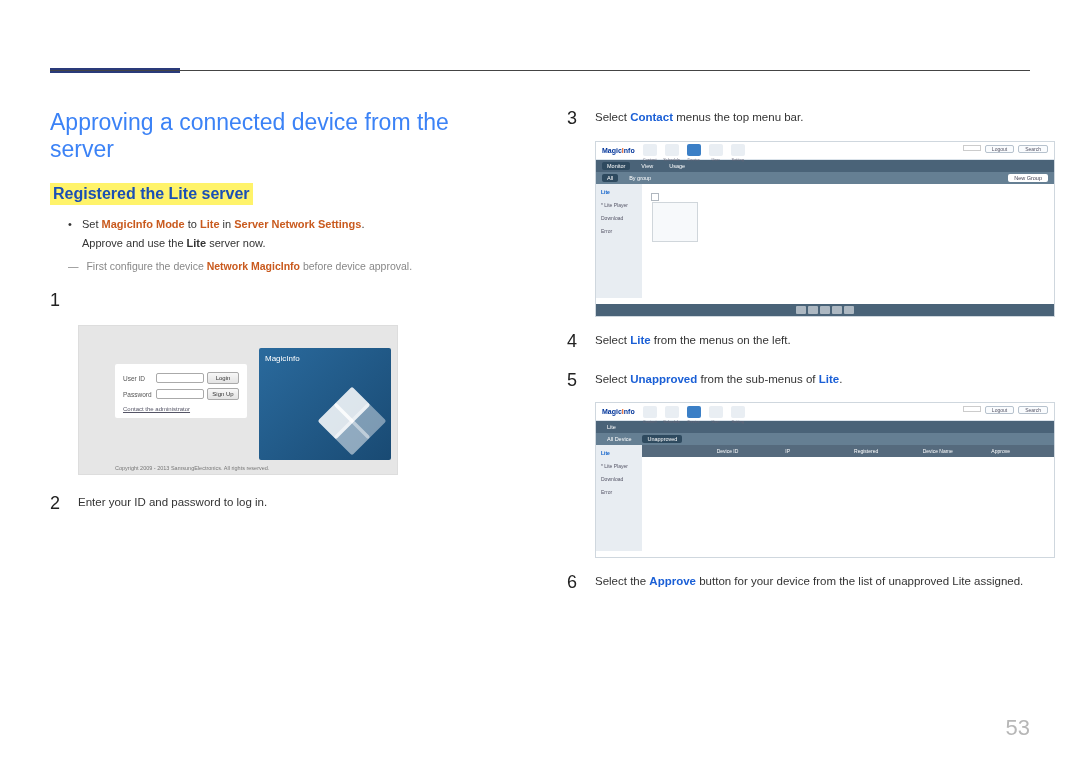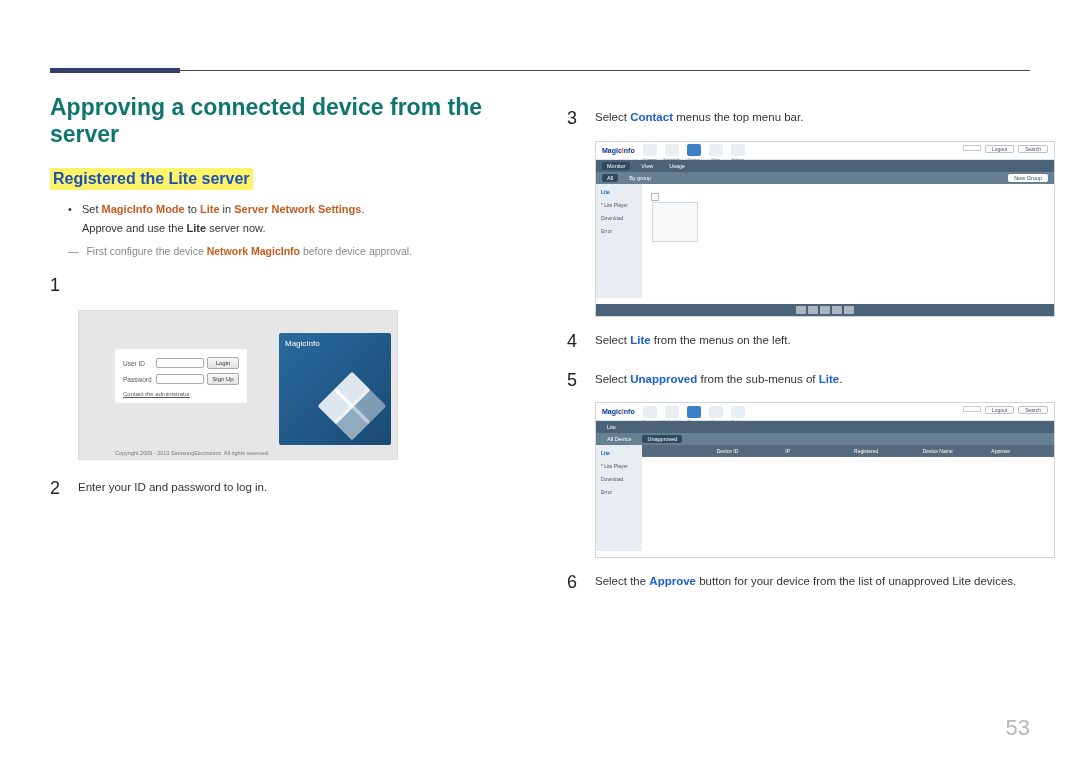--- a/index.html
+++ b/index.html
@@ -29,23 +29,24 @@
   }
   .columns {
     display: flex;
     justify-content: space-between;
     margin-top: 60px;
     gap: 60px;
   }
   .col { width: 463px; }
   h1 {
     font-size: 23px;
-    font-weight: 700;
-    color: #0f766e;
+    font-weight: 400;
+    color: #3b82f6;
     margin-bottom: 20px;
+    margin-top: 15px;
   }
   h2 {
     font-size: 16px;
     font-weight: 600;
     color: #1a4fb5;
     display: inline-block;
     padding: 2px 3px;
   }
   .hl { background: #fff36a; }
   .bullet-block { margin: 10px 0 8px 18px; font-size: 11px; line-height: 1.7; }
@@ -77,21 +78,21 @@
     border-radius: 2px;
   }
   .login-row { display: flex; align-items: center; margin-bottom: 4px; gap: 3px; }
   .login-row .lbl { width: 30px; font-size: 6.5px; color: #555; }
   .login-row .fld { flex: 1; height: 10px; background: #fff; border: 1px solid #aaa; border-radius: 2px; }
   .login-row .btn { width: 32px; height: 12px; background: linear-gradient(#f7f7f7,#e3e3e3); border: 1px solid #aaa; border-radius: 2px; font-size: 6px; text-align: center; line-height: 10px; color: #333; }
   .login-link { font-size: 6px; color: #556; text-decoration: underline; margin-top: 6px; }
   .magic-tile {
     position: absolute;
     right: 6px; top: 22px;
-    width: 112px; height: 112px;
+    width: 132px; height: 112px;
     background: linear-gradient(135deg,#2a6a9d,#194a73);
     border-radius: 2px;
     color: #fff;
   }
   .magic-tile .brand { position: absolute; top: 6px; left: 6px; font-size: 8px; font-weight: 500; }
   .diamond-cluster { position: absolute; right: 10px; bottom: 10px; width: 60px; height: 60px; }
   .diamond { position: absolute; width: 26px; height: 26px; background: rgba(255,255,255,0.85); transform: rotate(45deg); border-radius: 2px; }
   .diamond.d1 { right: 16px; bottom: 32px; }
   .diamond.d2 { right: 32px; bottom: 16px; }
   .diamond.d3 { right: 0; bottom: 16px; opacity: 0.5; }
@@ -322,20 +323,20 @@
             <div>Device Name</div>
             <div>Approve</div>
           </div>
         </div>
       </div>
     </div>
 
     <div class="step">
       <span class="num">6</span>
       <span class="txt">
-        <span>Select the </span><span class="blue">Approve</span><span> button for your device from the list of unapproved Lite devices.</span>
+        <span>Select the </span><span class="blue">Approve</span><span> button for your device from the list of unapproved Lite assigned.</span>
       </span>
     </div>
 
   </div>
 </div>
 
 <div class="page-num">53</div>
 
 </body></html>

